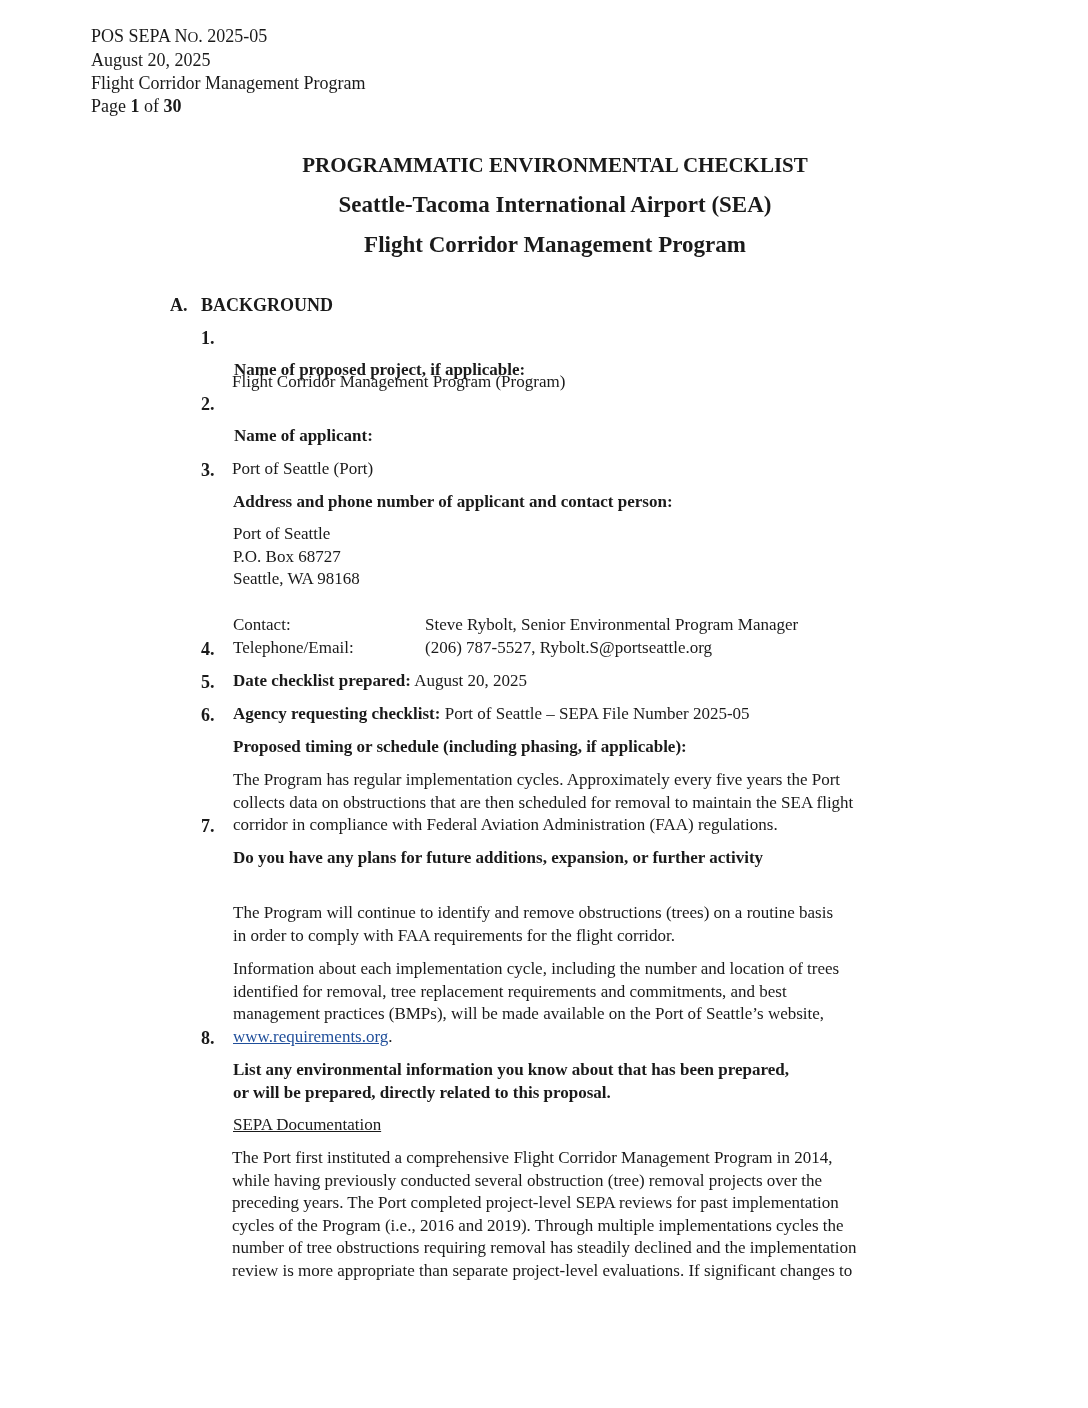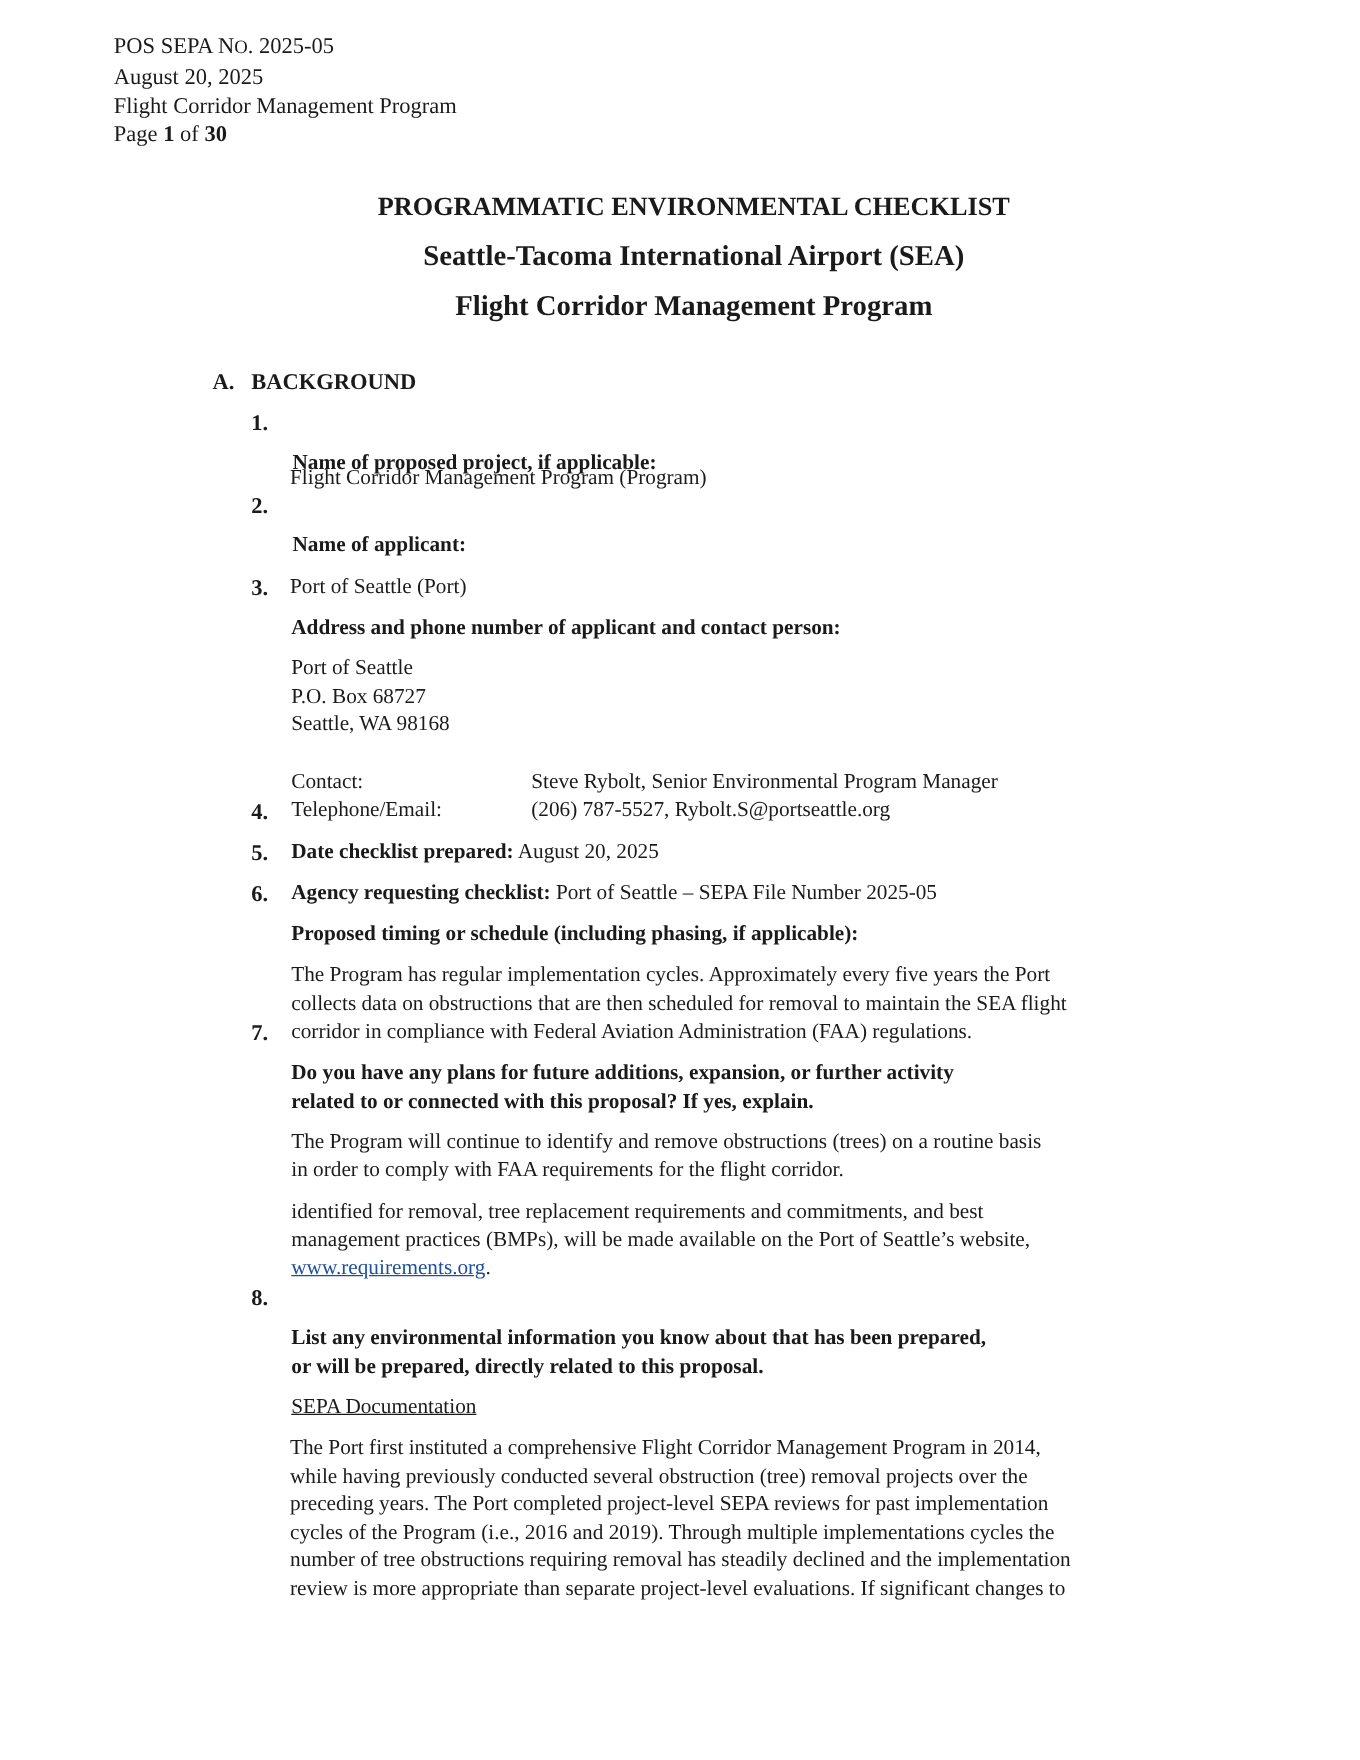--- a/index.html
+++ b/index.html
@@ -67,27 +67,27 @@
 <div class="txt bold" style="left:233px; top:704px;">Proposed timing or schedule (including phasing, if applicable):</div>
 <div class="txt" style="left:233px; top:737px;">
   <div>The Program has regular implementation cycles. Approximately every five years the Port</div>
   <div>collects data on obstructions that are then scheduled for removal to maintain the SEA flight</div>
   <div>corridor in compliance with Federal Aviation Administration (FAA) regulations.</div>
 </div>
 
 <div class="num" style="left:201px; top:815px;">7.</div>
 <div class="txt bold" style="left:233px; top:815px;">
   <div>Do you have any plans for future additions, expansion, or further activity</div>
-  <div>related to or connected with this proposal? If yes, explain.</div>
 </div>
 <div class="txt" style="left:233px; top:870px;">
   <div>The Program will continue to identify and remove obstructions (trees) on a routine basis</div>
   <div>in order to comply with FAA requirements for the flight corridor.</div>
 </div>
 <div class="txt" style="left:233px; top:926px;">
+  <div>Information about each implementation cycle, including the number and location of trees</div>
   <div>identified for removal, tree replacement requirements and commitments, and best</div>
   <div>management practices (BMPs), will be made available on the Port of Seattle’s website,</div>
   <div><a class="link">www.requirements.org</a><span>.</span></div>
 </div>
 
 <div class="num" style="left:201px; top:1027px;">8.</div>
 <div class="txt bold" style="left:233px; top:1027px;">
   <div>List any environmental information you know about that has been prepared,</div>
   <div>or will be prepared, directly related to this proposal.</div>
 </div>

